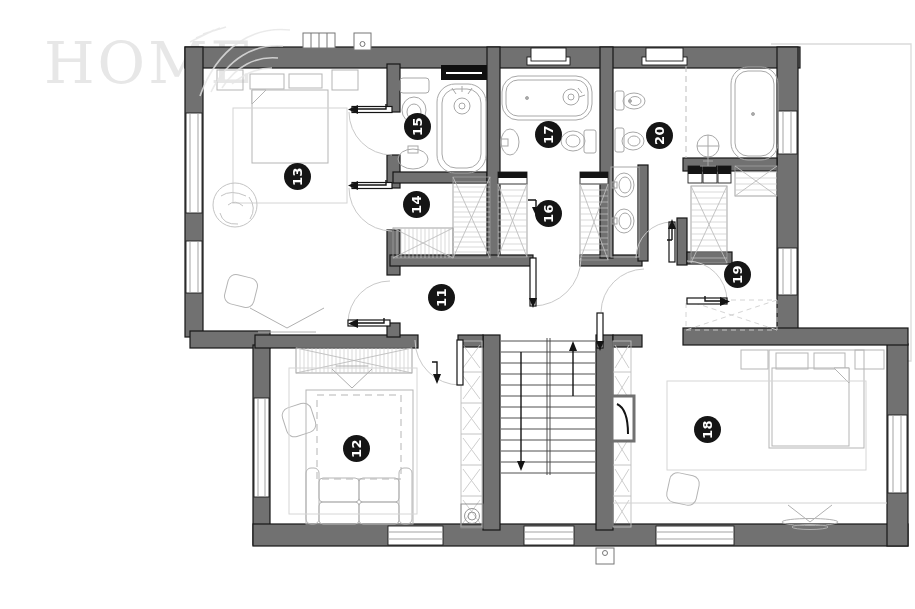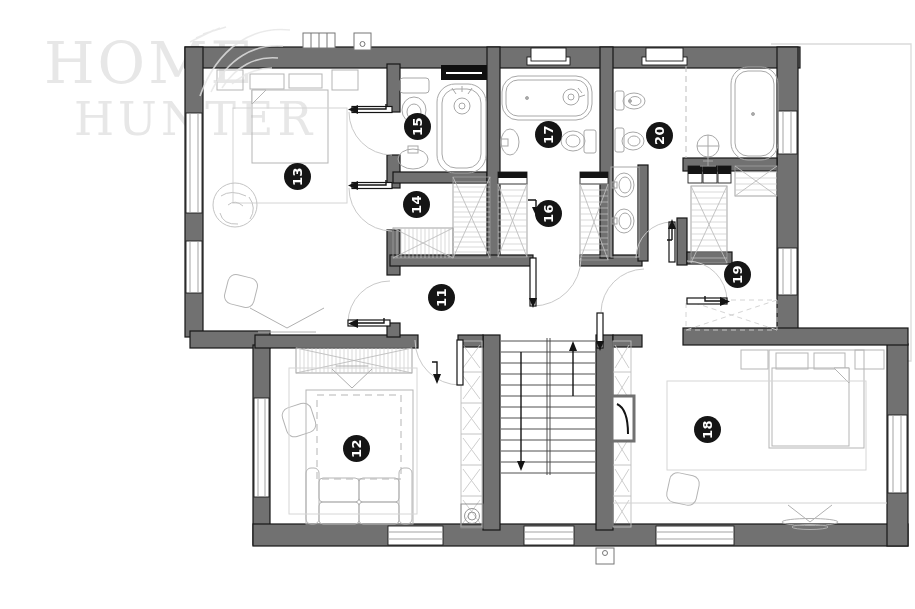--- a/index.html
+++ b/index.html
@@ -18,21 +18,20 @@
   .badge span{display:block;transform:rotate(-90deg);font-size:13px;font-weight:bold;
               font-family:"DejaVu Sans","Liberation Sans",sans-serif;letter-spacing:0.5px;}
 </style>
 </head>
 <body>
 
 <div id="stage">
 
   <div id="wm">
     <span class="l1">HOME</span>
-    <span class="l2">HUNTER</span>
   </div>
 
   <svg id="plan" width="915" height="609" viewBox="0 0 915 609">
 
     <g stroke="#dadada" stroke-width="1.3" fill="none">
       <path d="M771,44 H911 V361 H894"></path>
     </g>
 
     <g fill="#717171" stroke="#161616" stroke-width="1.2">
       <rect x="185" y="47" width="615" height="21"></rect>

